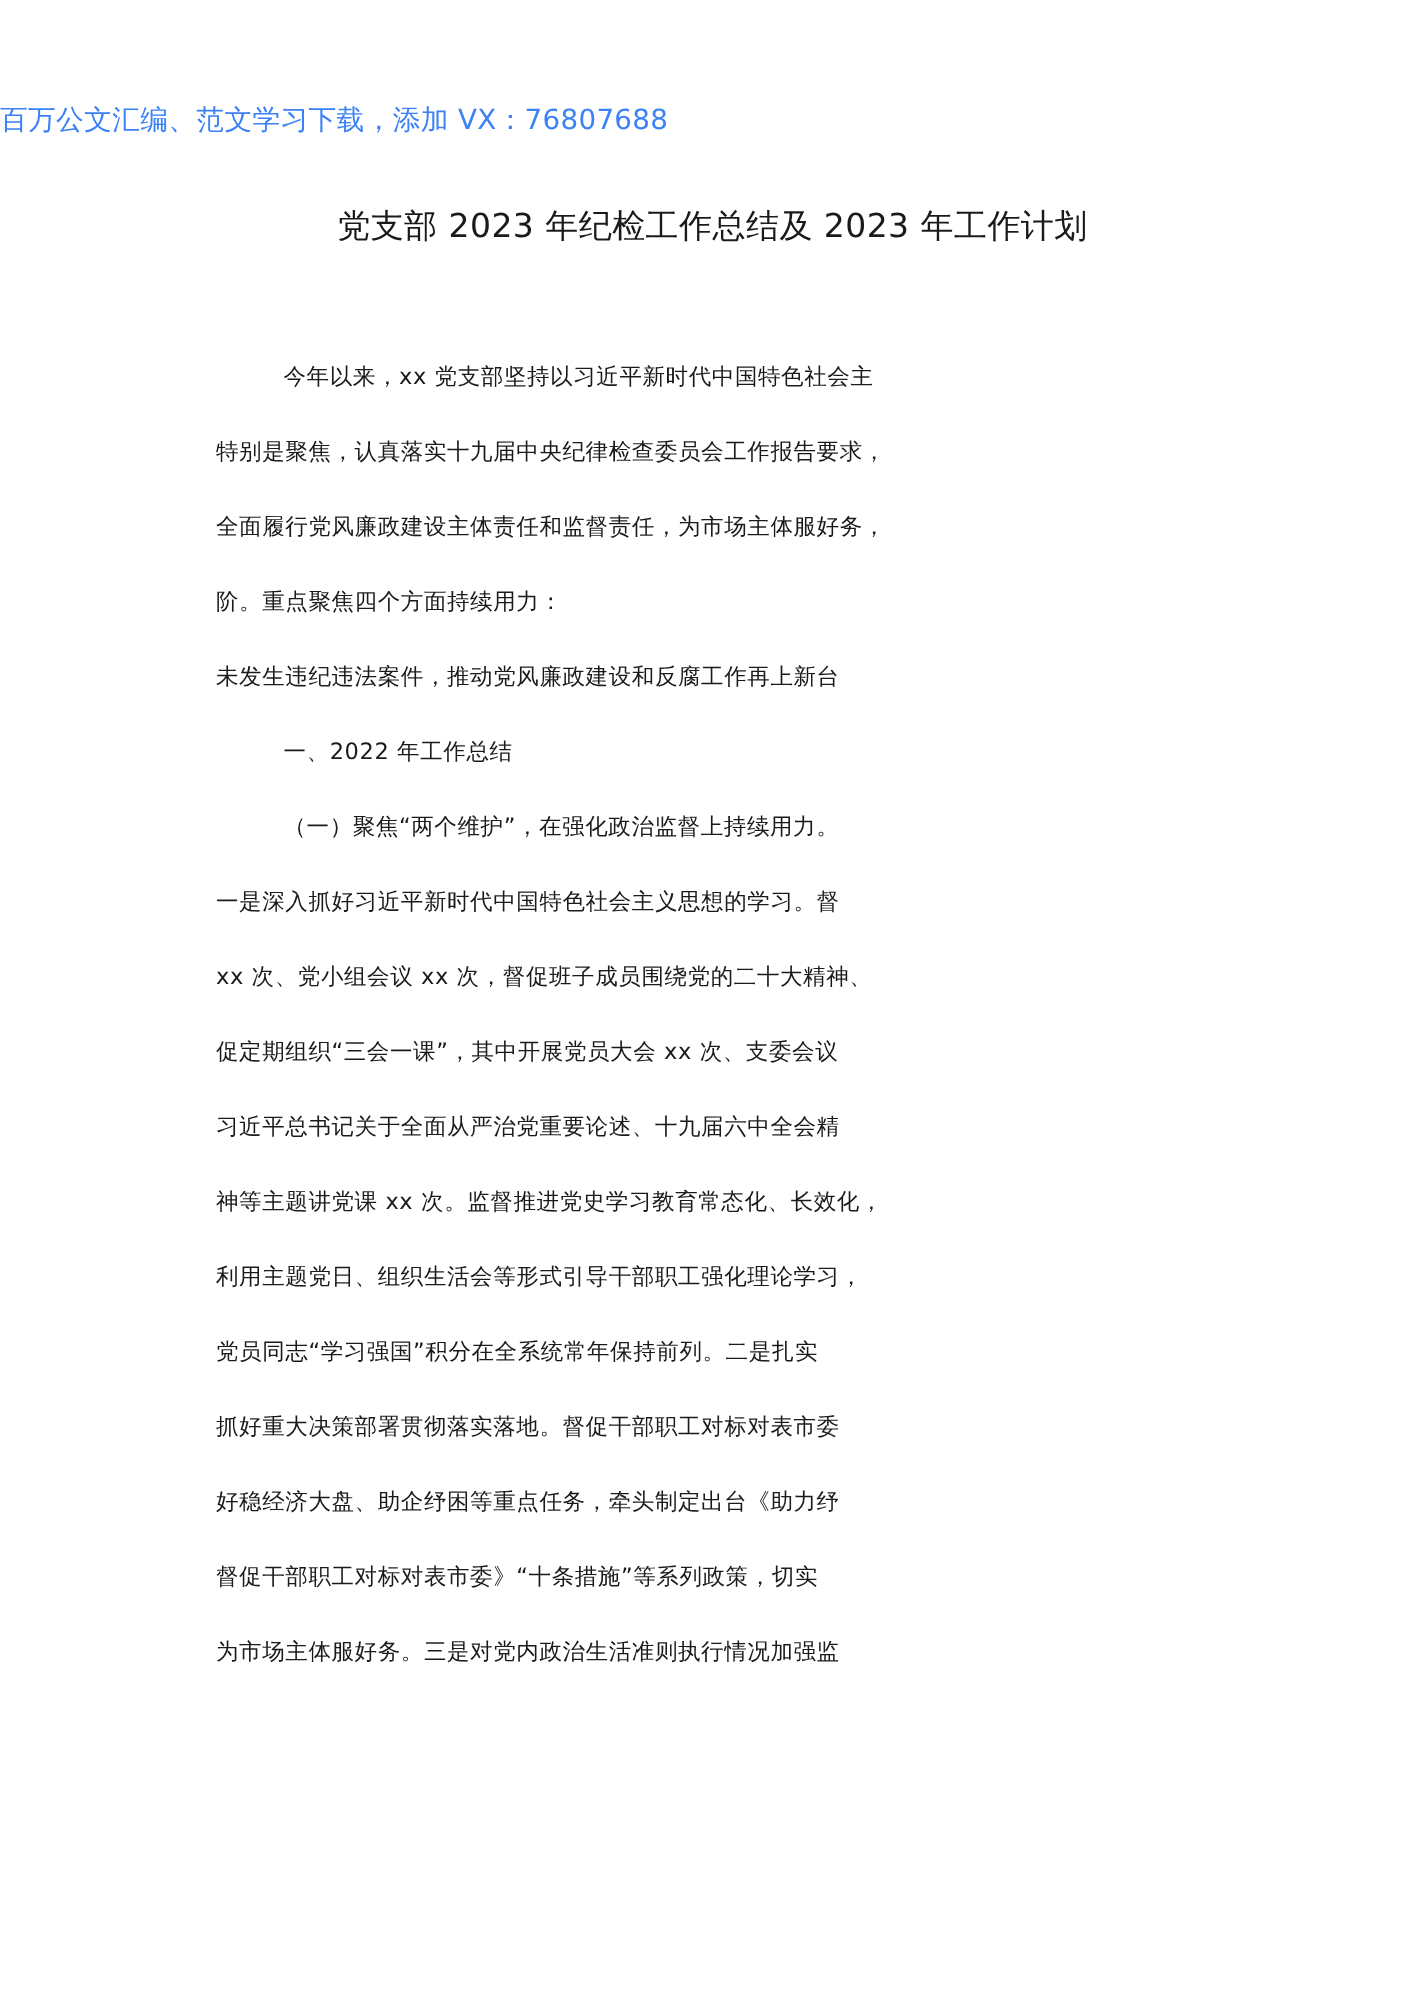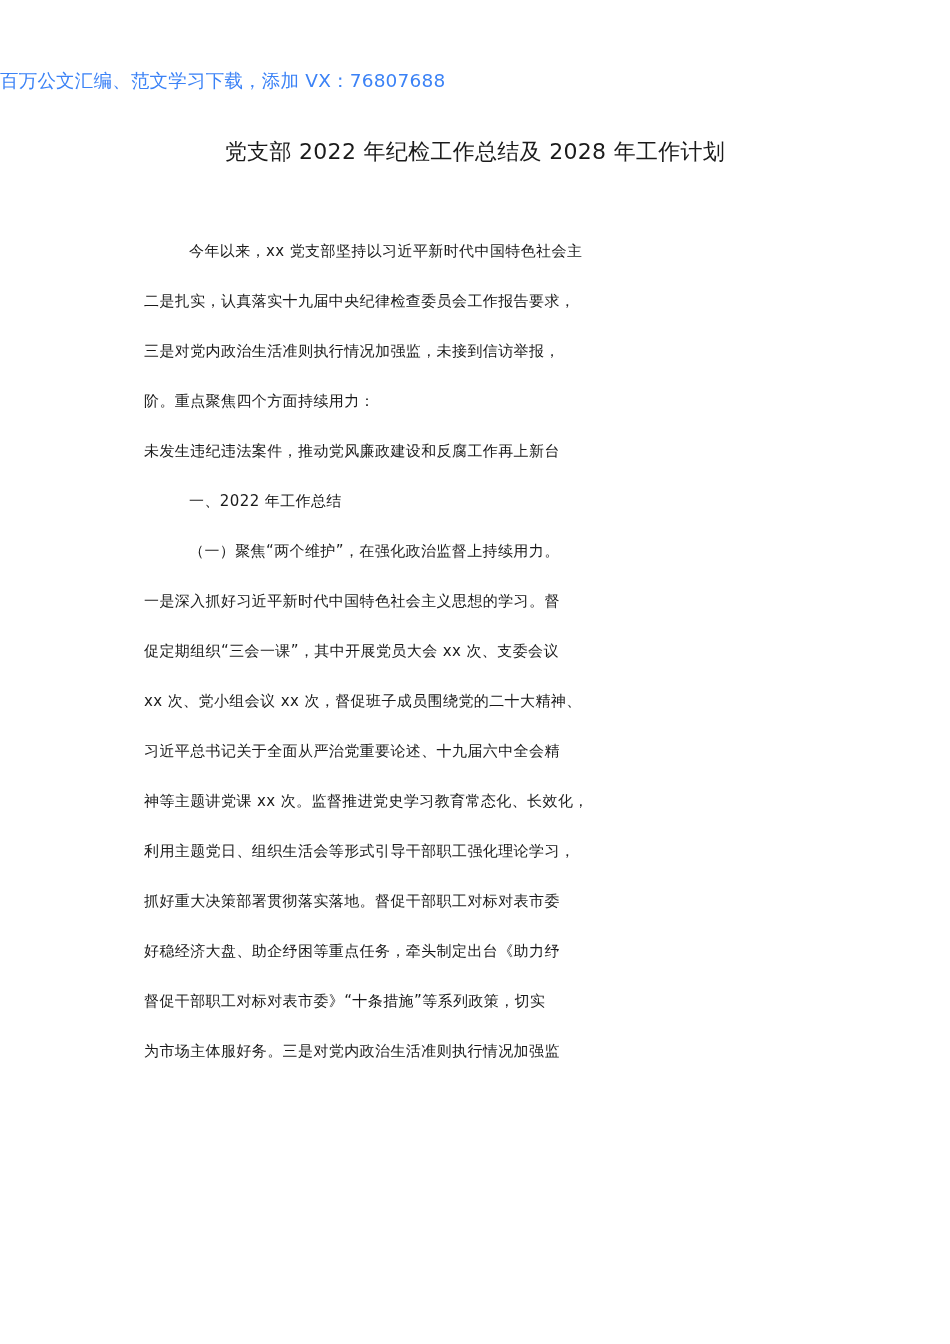--- a/index.html
+++ b/index.html
@@ -10,33 +10,34 @@
   .title { position: absolute; top: 134px; left: 0; width: 950px; text-align: center;
            font-size: 22px; line-height: 36px; letter-spacing: 0.3px; }
   .body { position: absolute; top: 226px; left: 144px; width: 700px; }
   .line { height: 50px; line-height: 50px; font-size: 15px; white-space: nowrap; letter-spacing: 0.4px; }
   .indent { padding-left: 45px; }
 </style>
 </head>
 <body>
 
 <div class="watermark">百万公文汇编、范文学习下载，添加 VX：76807688</div>
-<div class="title">党支部 2022 年纪检工作总结及 2028 年工作计划</div>
+<div class="title">党支部 2023 年纪检工作总结及 2023 年工作计划</div>
 
 <div class="body">
   <div class="line indent">今年以来，xx 党支部坚持以习近平新时代中国特色社会主</div>
-  <div class="line">二是扎实，认真落实十九届中央纪律检查委员会工作报告要求，</div>
-  <div class="line">三是对党内政治生活准则执行情况加强监，未接到信访举报，</div>
+  <div class="line">特别是聚焦，认真落实十九届中央纪律检查委员会工作报告要求，</div>
+  <div class="line">全面履行党风廉政建设主体责任和监督责任，为市场主体服好务，</div>
   <div class="line">阶。重点聚焦四个方面持续用力：</div>
   <div class="line">未发生违纪违法案件，推动党风廉政建设和反腐工作再上新台</div>
   <div class="line indent">一、2022 年工作总结</div>
   <div class="line indent">（一）聚焦“两个维护”，在强化政治监督上持续用力。</div>
   <div class="line">一是深入抓好习近平新时代中国特色社会主义思想的学习。督</div>
+  <div class="line">xx 次、党小组会议 xx 次，督促班子成员围绕党的二十大精神、</div>
   <div class="line">促定期组织“三会一课”，其中开展党员大会 xx 次、支委会议</div>
-  <div class="line">xx 次、党小组会议 xx 次，督促班子成员围绕党的二十大精神、</div>
   <div class="line">习近平总书记关于全面从严治党重要论述、十九届六中全会精</div>
   <div class="line">神等主题讲党课 xx 次。监督推进党史学习教育常态化、长效化，</div>
   <div class="line">利用主题党日、组织生活会等形式引导干部职工强化理论学习，</div>
+  <div class="line">党员同志“学习强国”积分在全系统常年保持前列。二是扎实</div>
   <div class="line">抓好重大决策部署贯彻落实落地。督促干部职工对标对表市委</div>
   <div class="line">好稳经济大盘、助企纾困等重点任务，牵头制定出台《助力纾</div>
   <div class="line">督促干部职工对标对表市委》“十条措施”等系列政策，切实</div>
   <div class="line">为市场主体服好务。三是对党内政治生活准则执行情况加强监</div>
 </div>
 
 </body></html>

